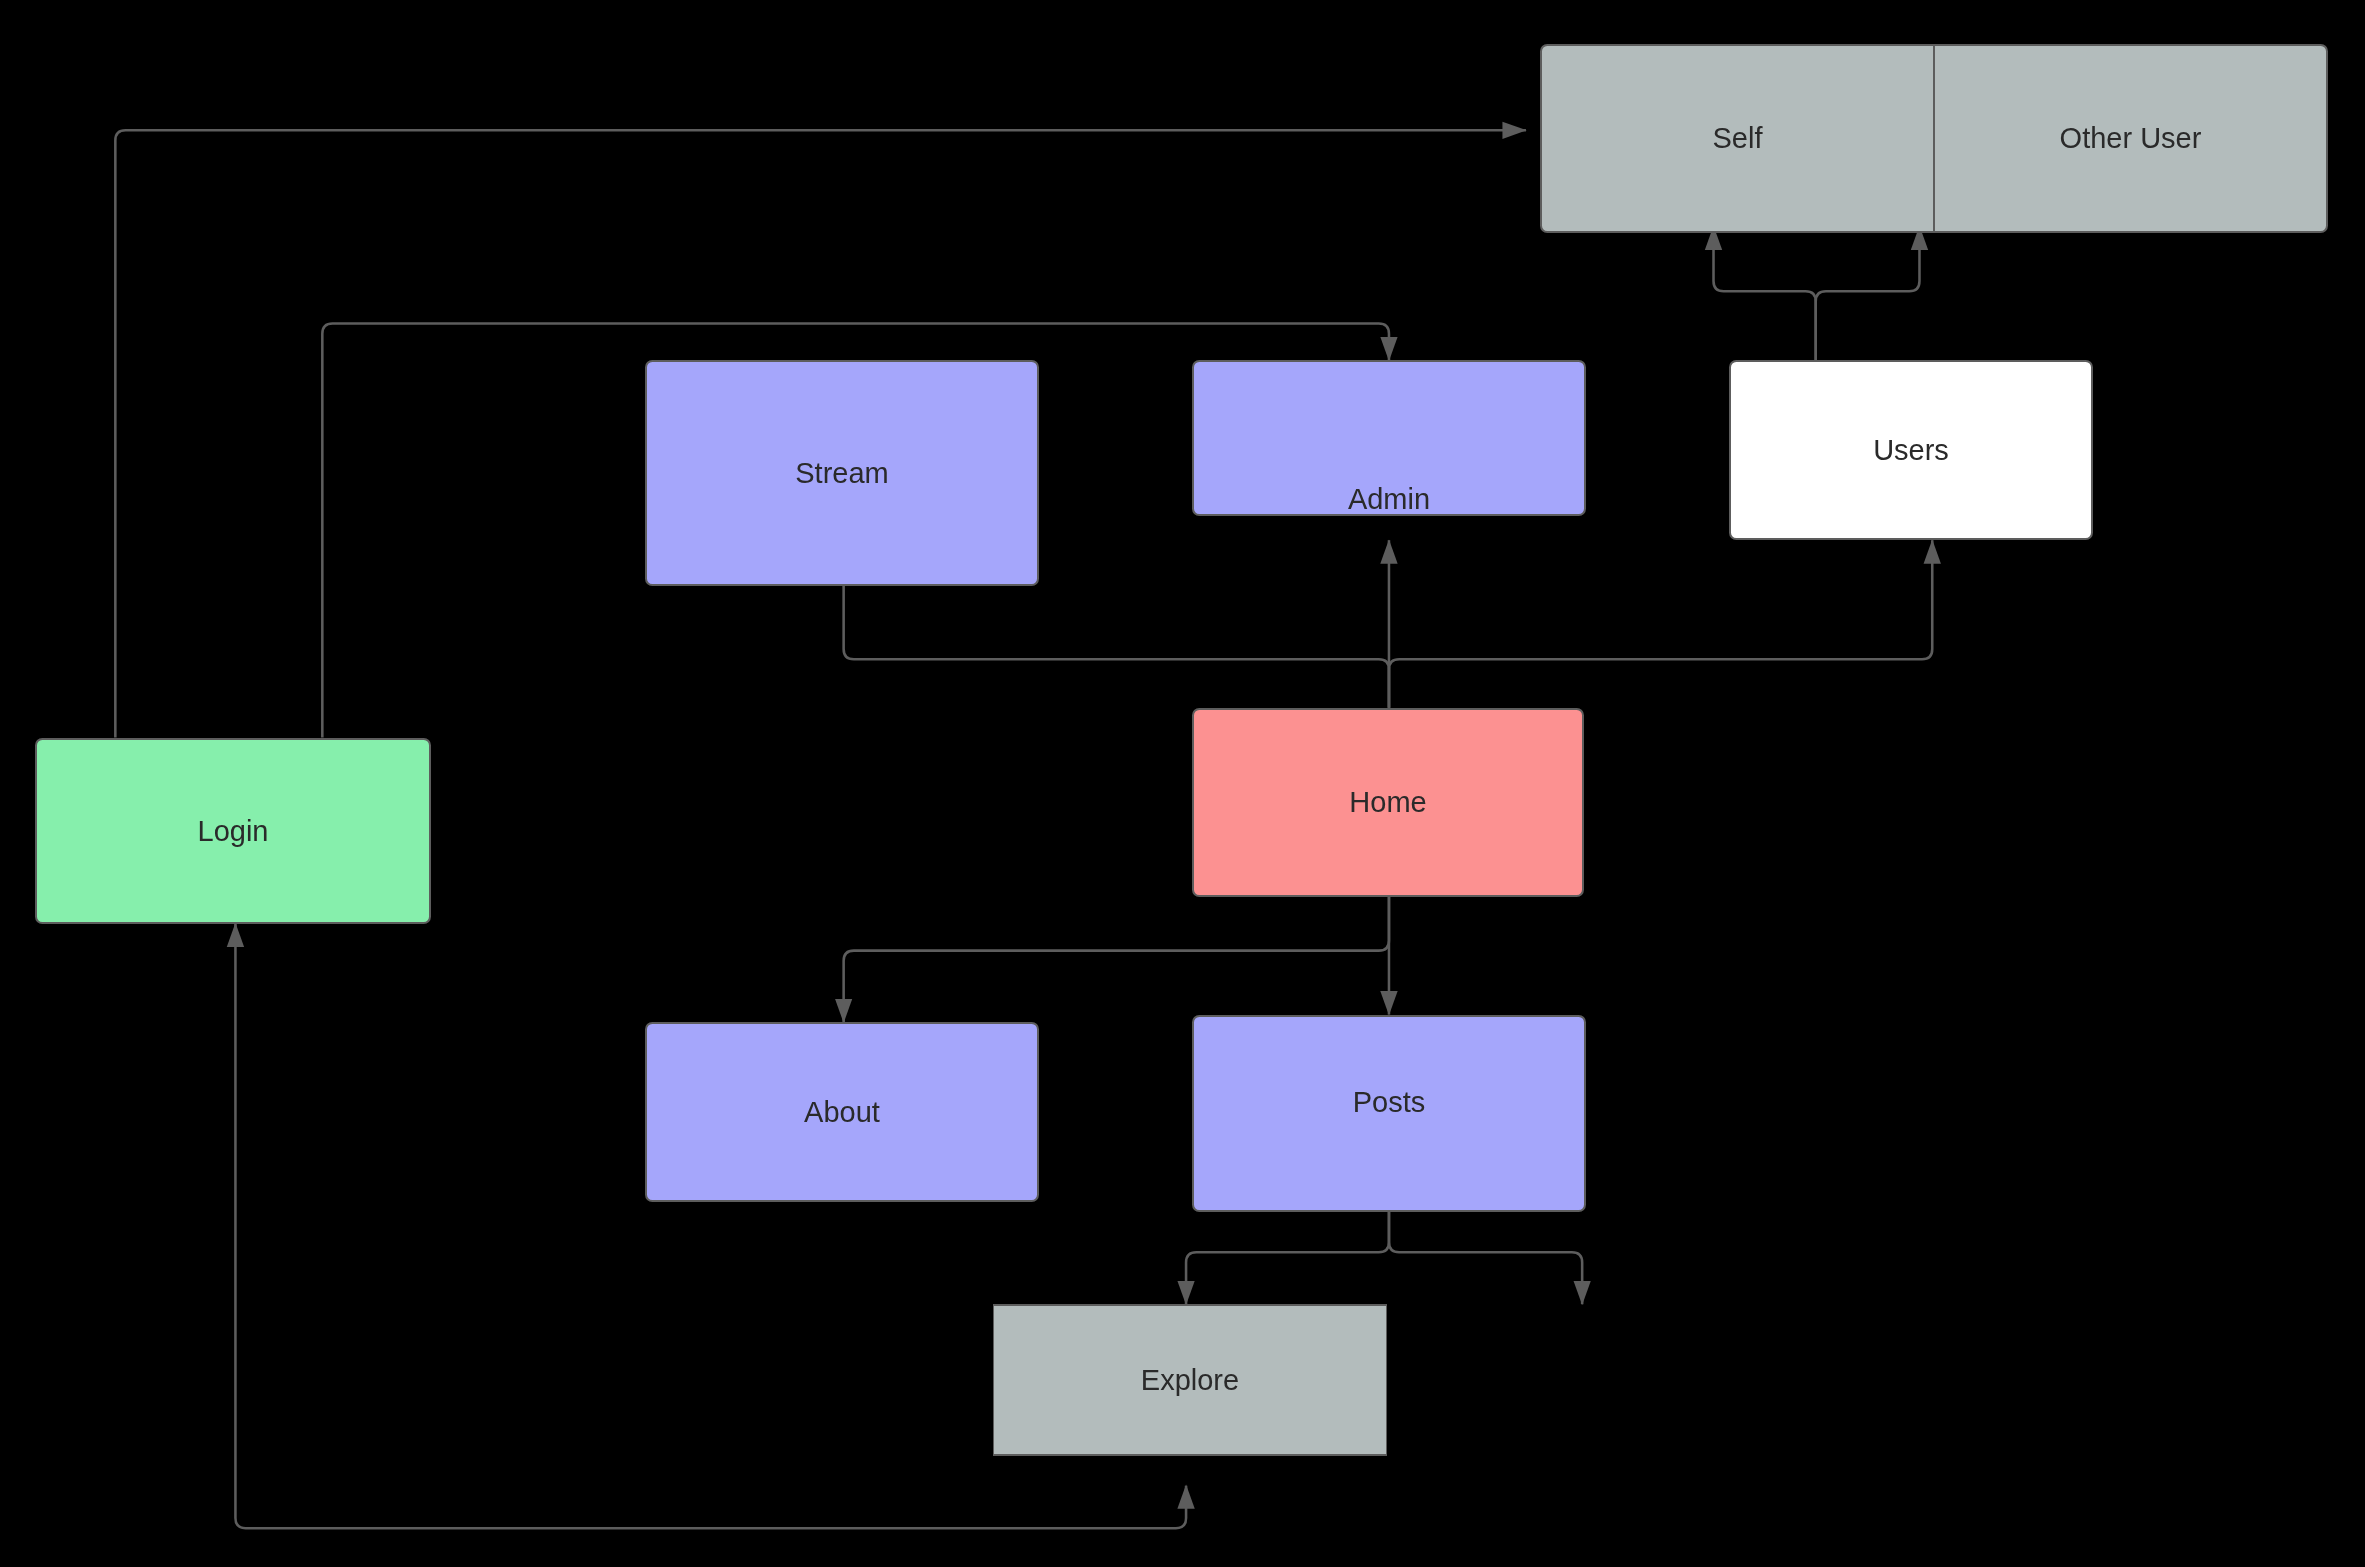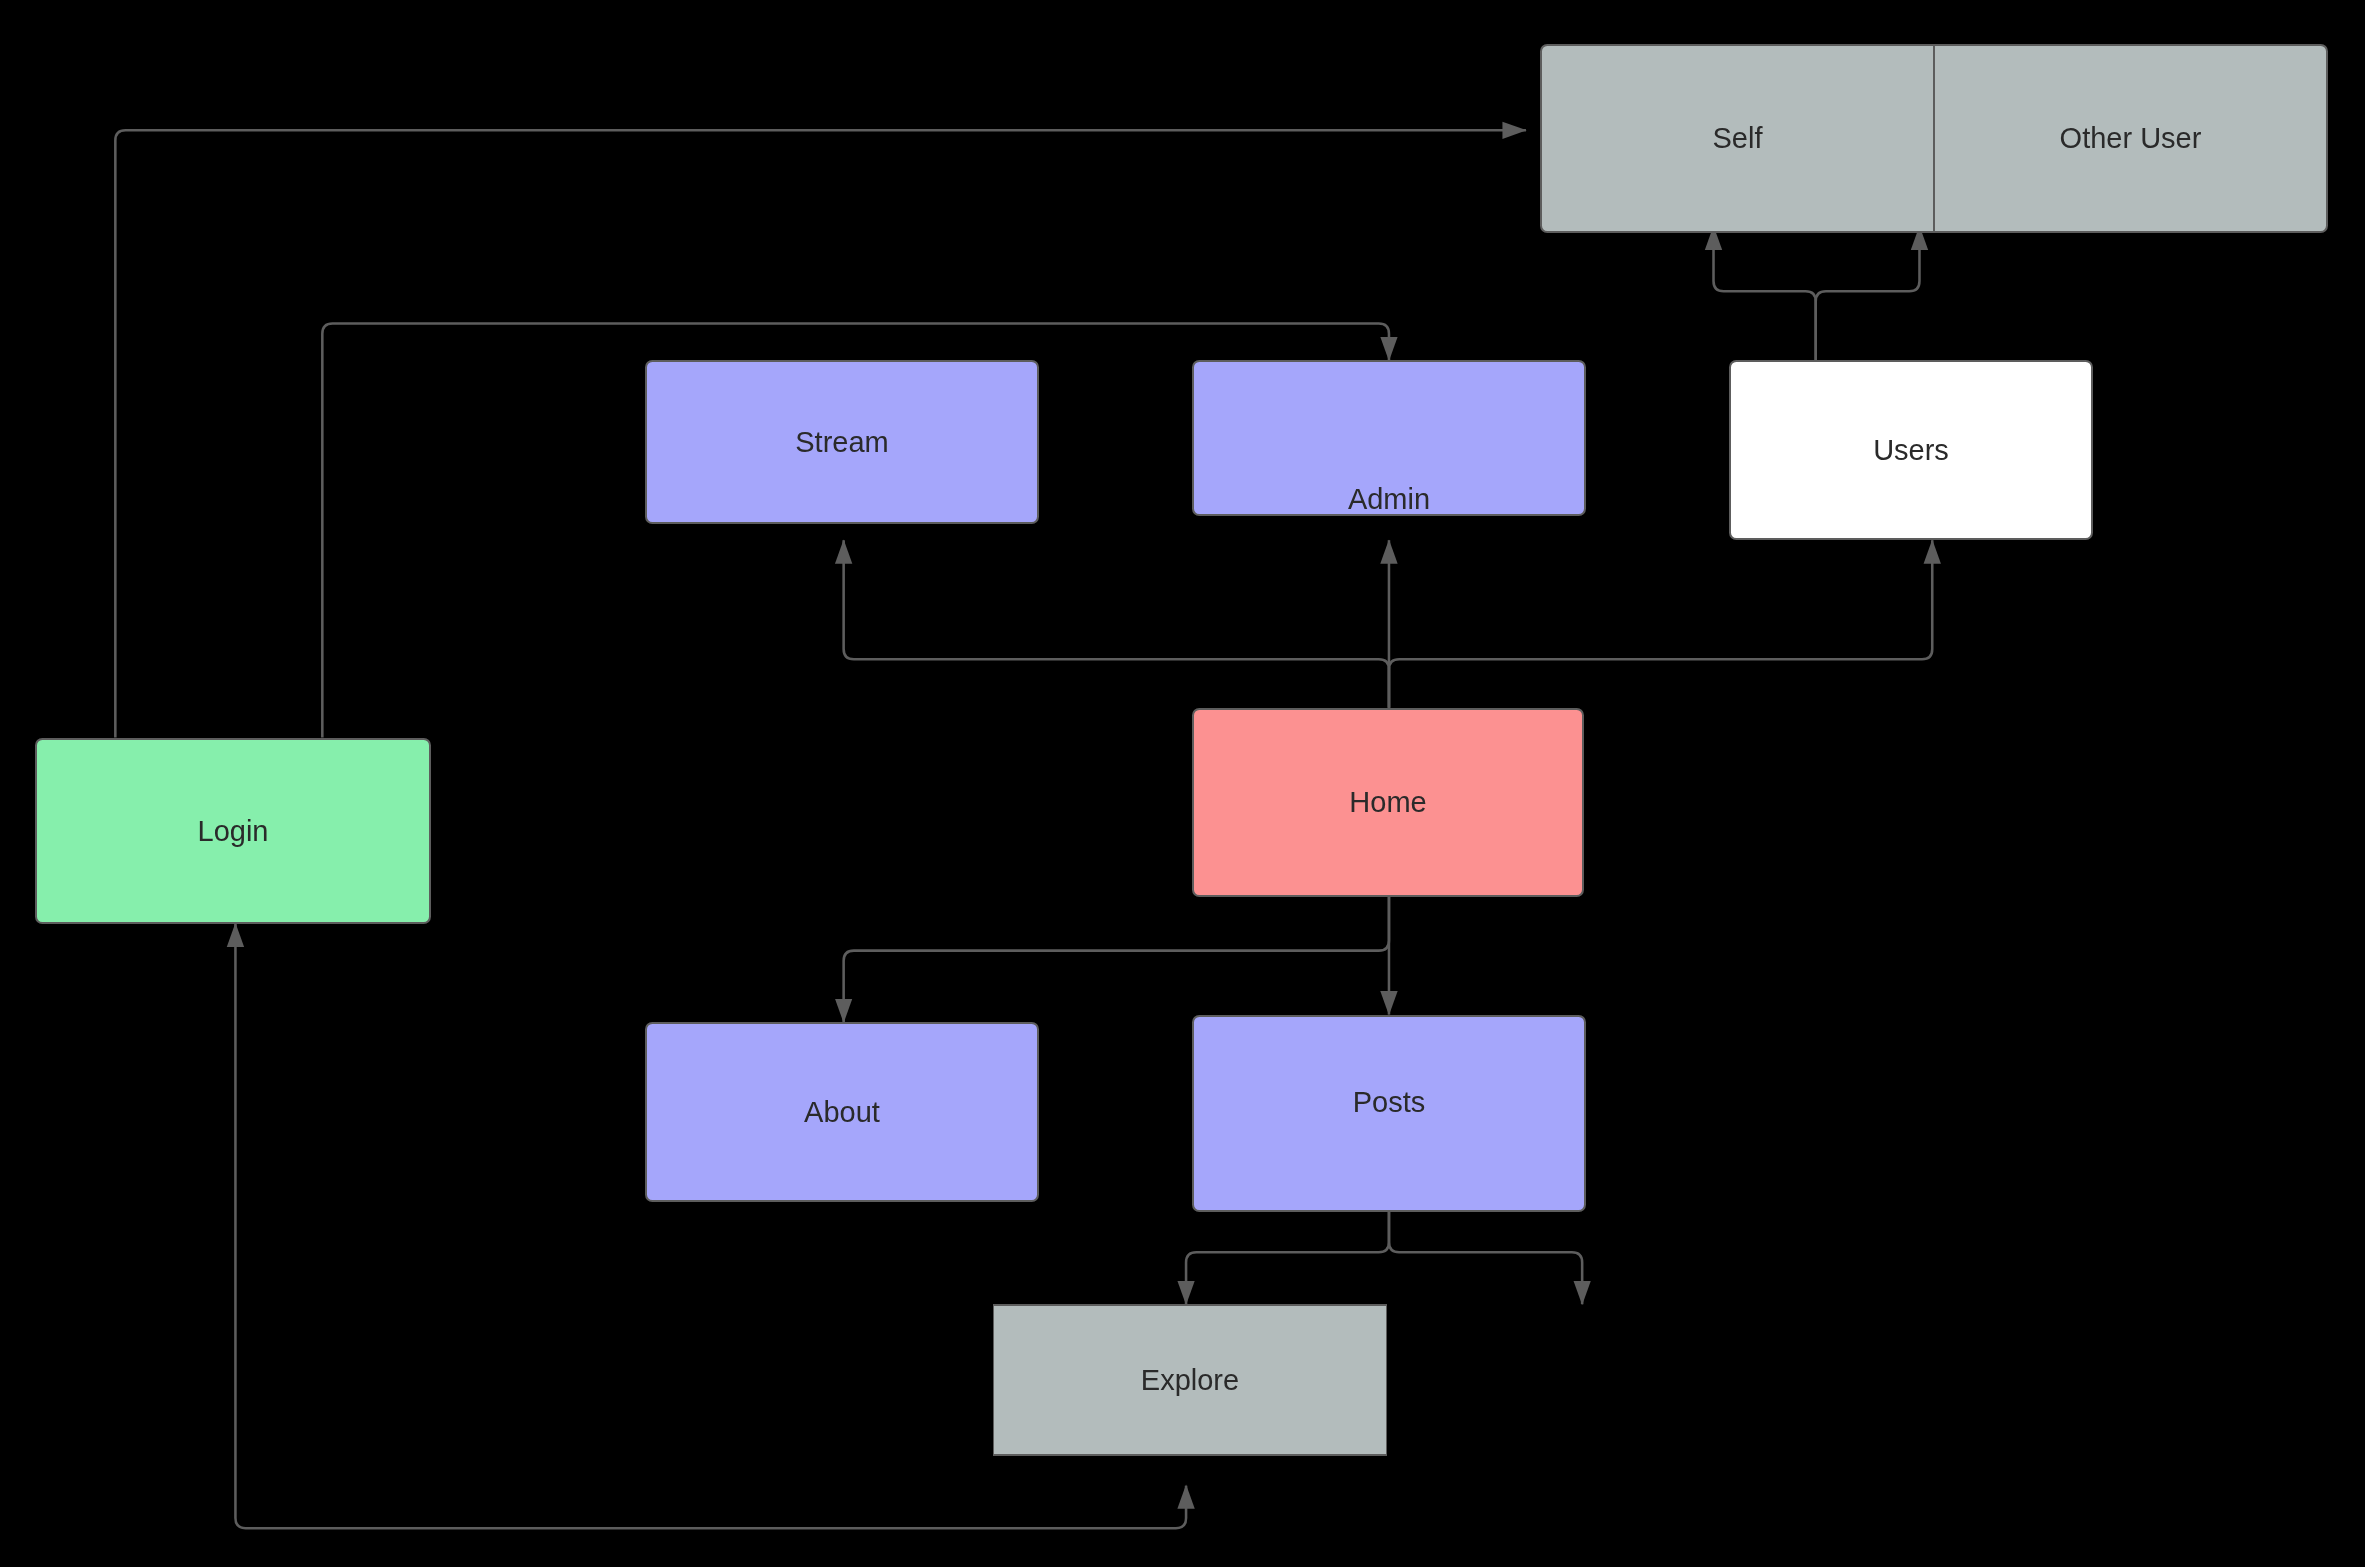--- a/index.html
+++ b/index.html
@@ -46,21 +46,21 @@
 
   <div class="pair" style="left:1540px;top:37px;margin-top:7px;">
     <div class="node" style="width:394px;height:189px;background:#b3bcbc;">
       <span class="lbl">Self</span>
     </div>
     <div class="node" style="width:394px;height:189px;background:#b3bcbc;text-align:right;">
       <span class="lbl">Other User</span>
     </div>
   </div>
 
-  <div class="node" style="left:645px;top:360px;width:394px;height:164px;background:#a5a6fb;">
+  <div class="node" style="left:645px;top:360px;width:394px;height:226px;background:#a5a6fb;">
     <span class="lbl">Stream</span>
   </div>
 
   <div class="node" style="left:1192px;top:360px;width:394px;height:156px;background:#a5a6fb;align-items:flex-end;">
     <span class="lbl">Admin</span>
   </div>
 
   <div class="node" style="left:1729px;top:360px;width:364px;height:180px;background:#ffffff;">
     <span class="lbl">Users</span>
   </div>

